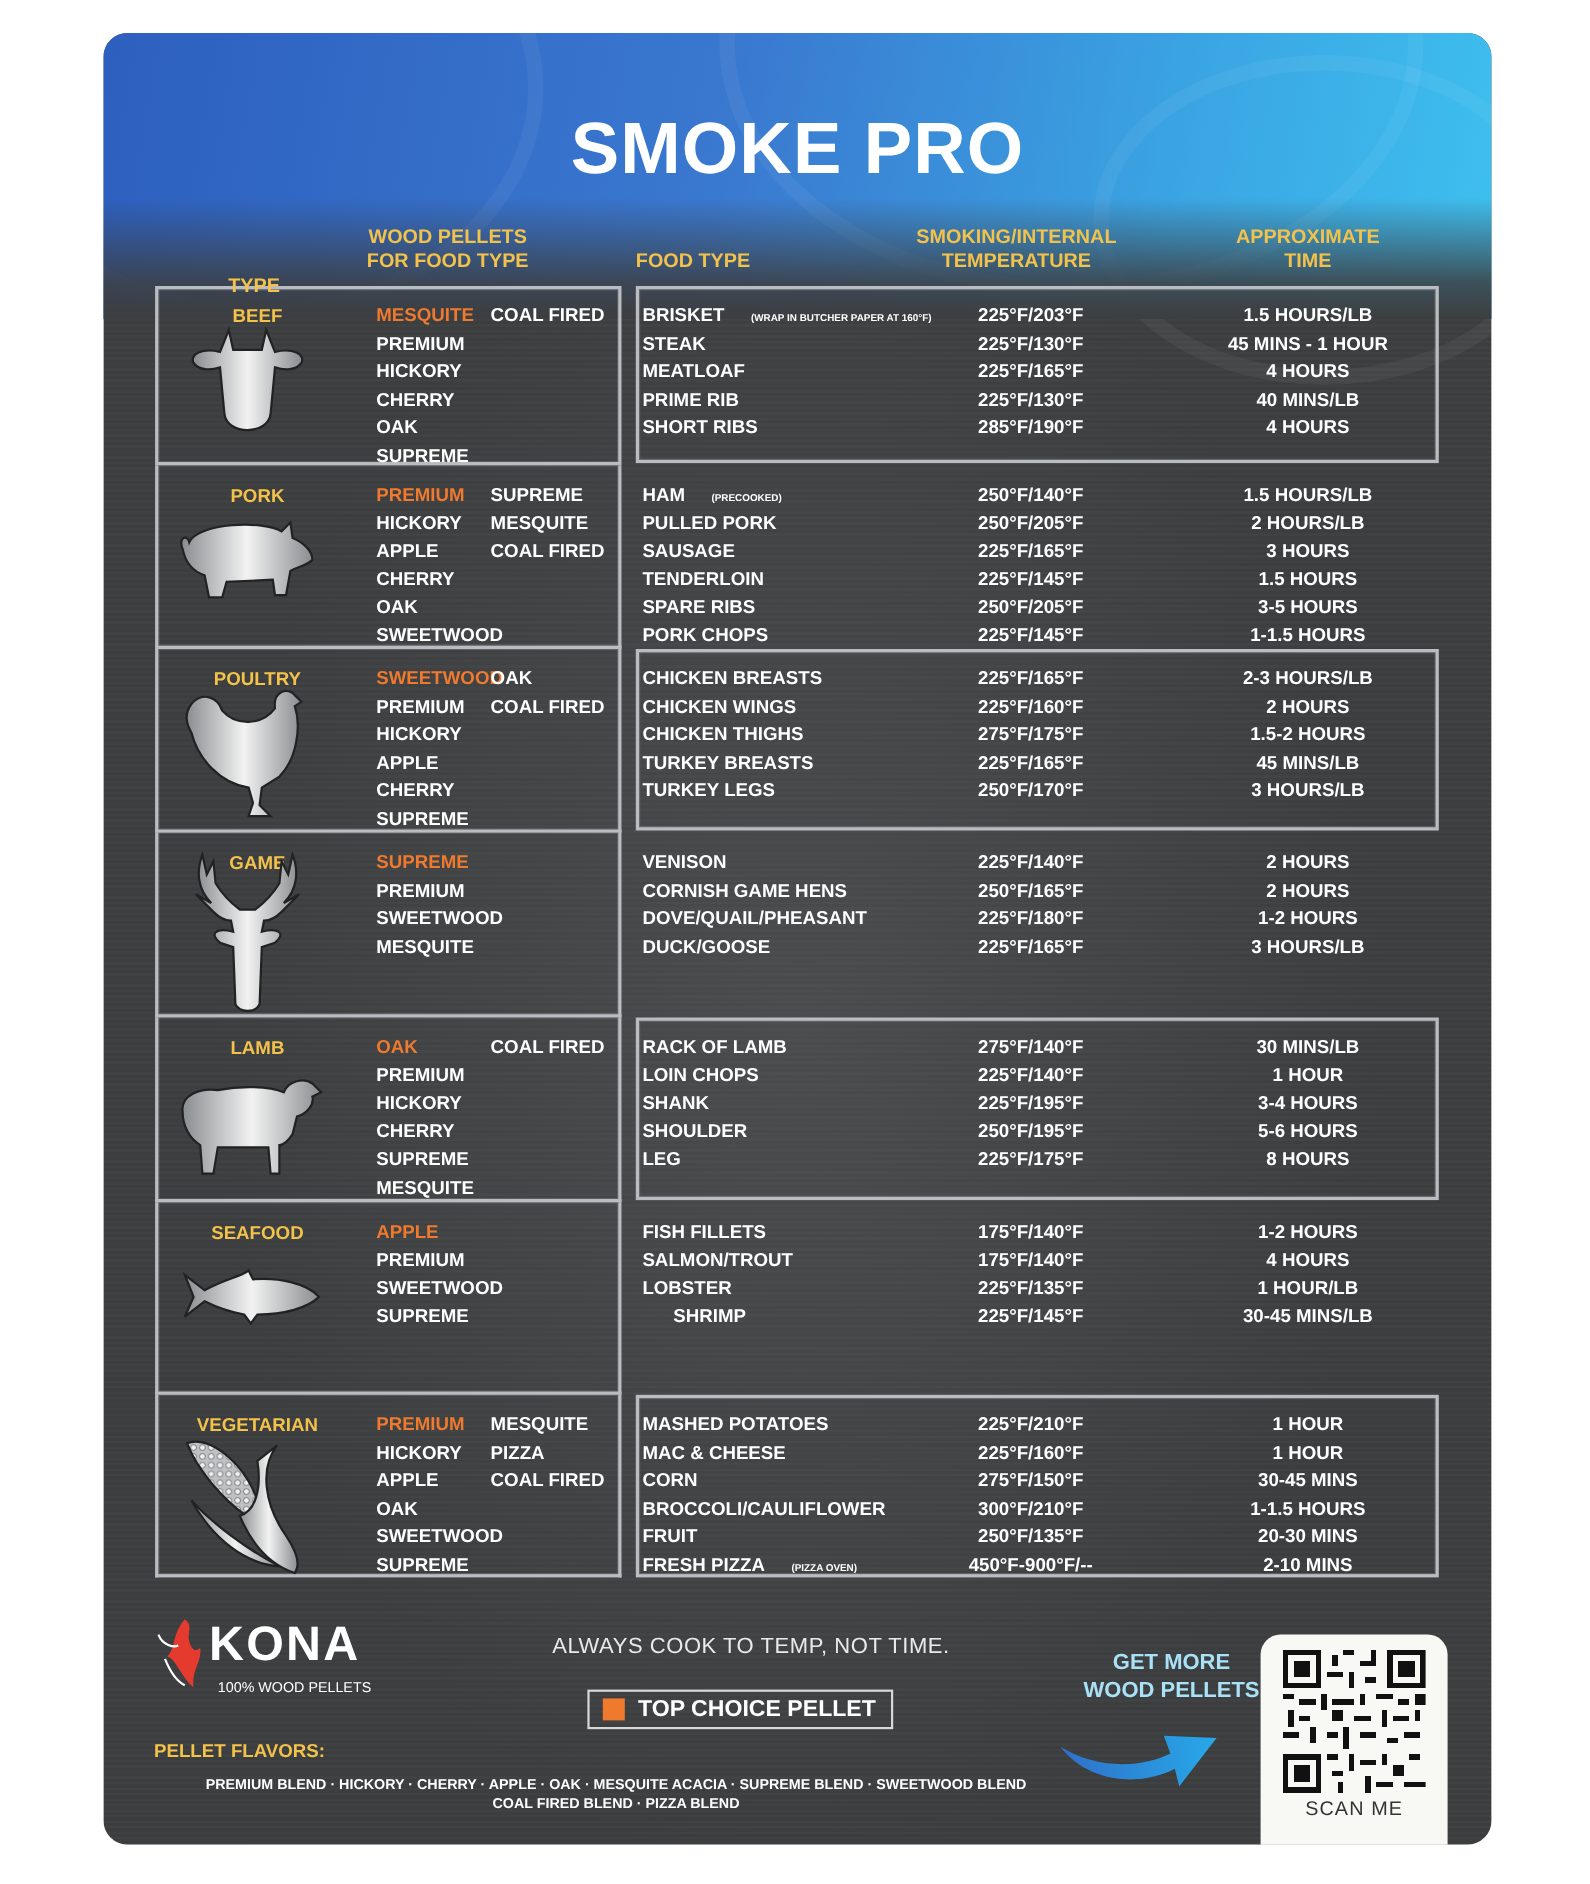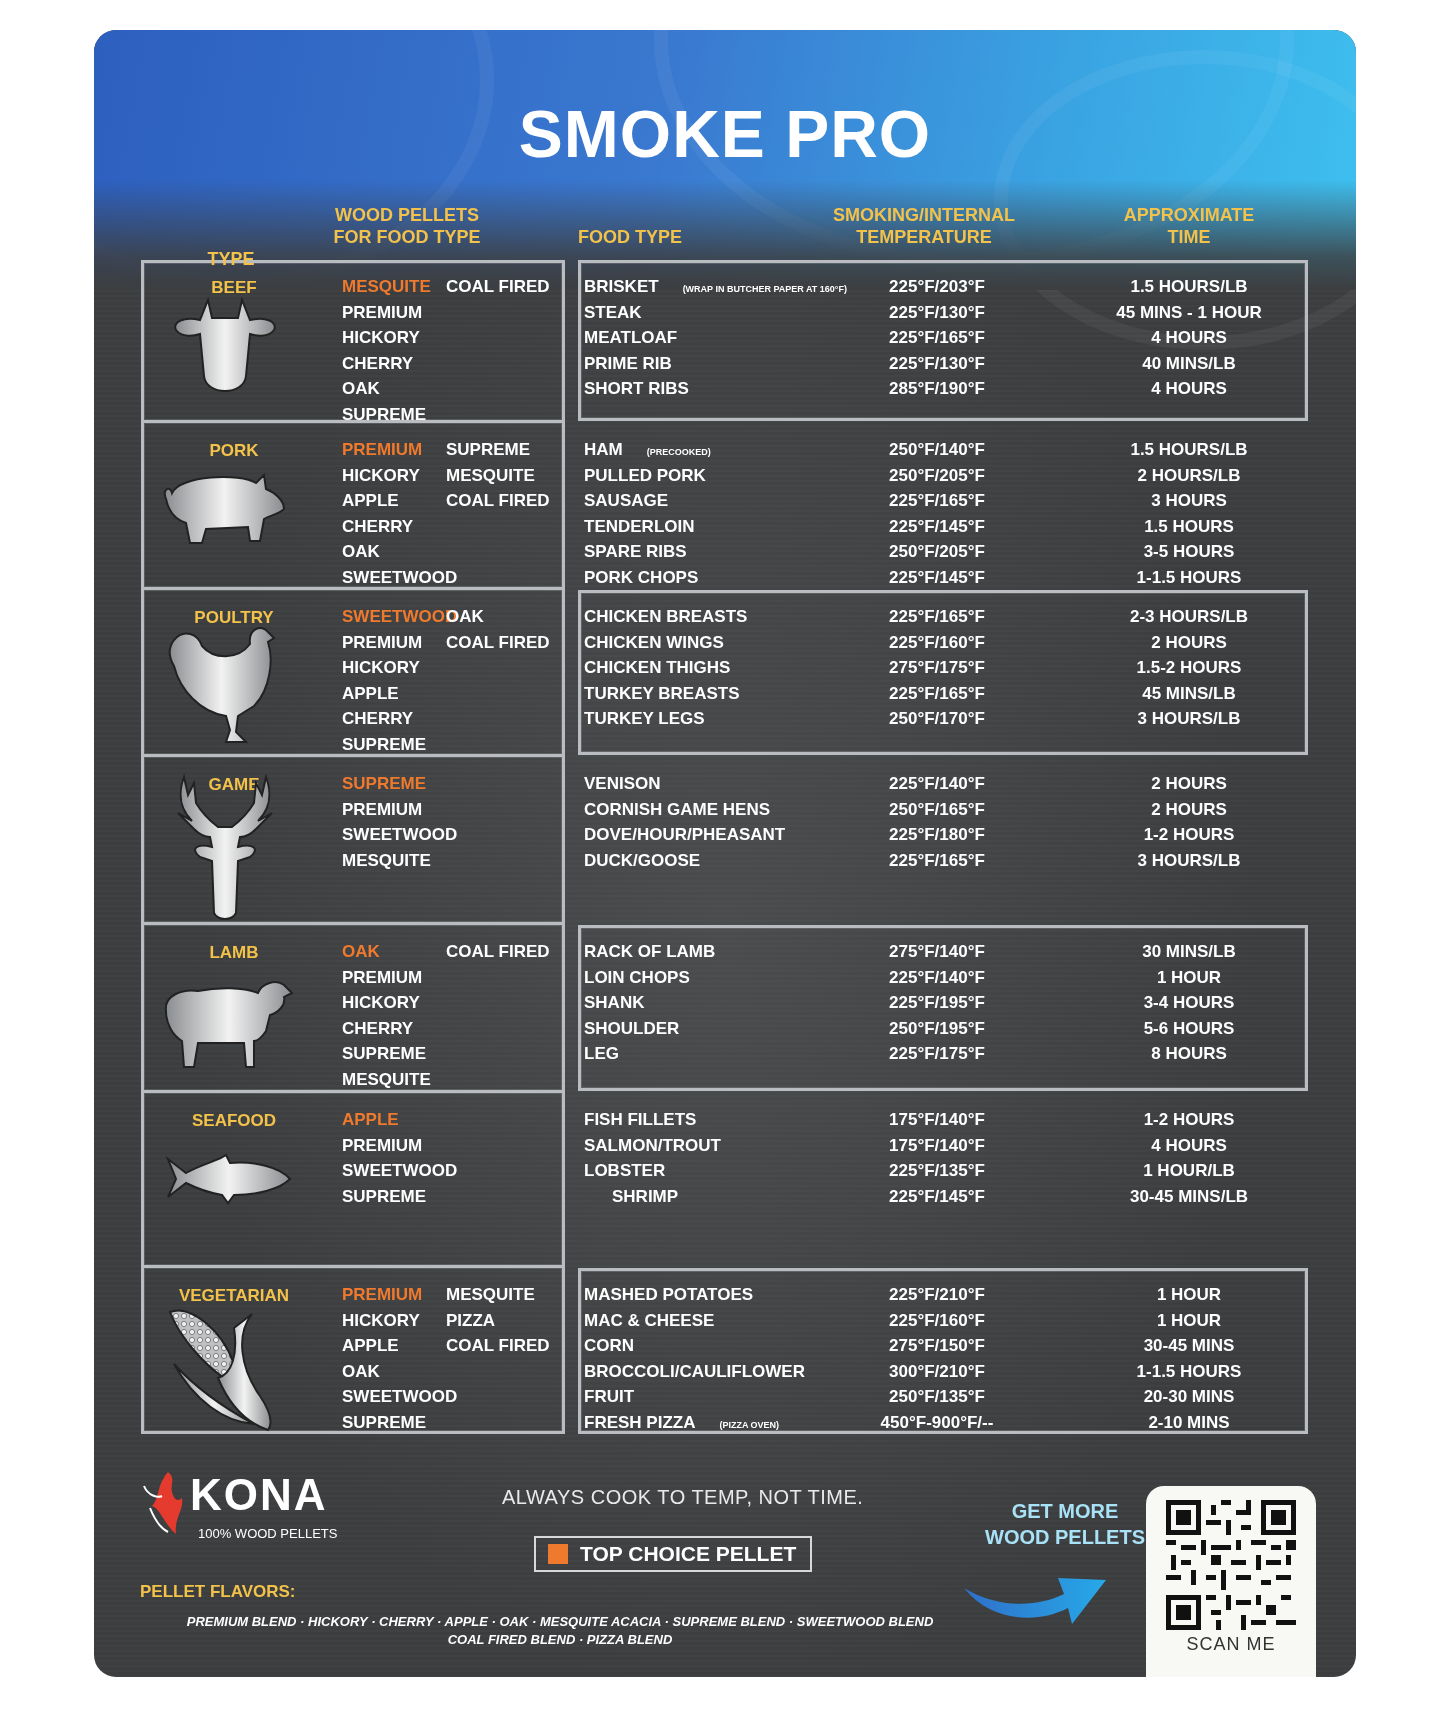--- a/index.html
+++ b/index.html
@@ -70,21 +70,21 @@
   }
   .top-choice {
     position: absolute; border: 2px solid #d8d8d8; padding: 0 14px 0 12px;
     height: 36px; display: flex; align-items: center; gap: 12px;
   }
   .top-choice .swatch { width: 20px; height: 20px; background: #ef7a2e; }
   .top-choice .lbl { color: #ffffff; font-family: "Liberation Sans", sans-serif; font-weight: bold; font-size: 21px; }
   .logo-text { position: absolute; color: #ffffff; font-family: "Liberation Sans", sans-serif; font-weight: bold; font-size: 44px; letter-spacing: 2px; }
   .logo-sub { position: absolute; color: #ffffff; font-family: "Liberation Sans", sans-serif; font-size: 13px; }
   .flavors-title { position: absolute; color: #f3c24a; font-family: "Liberation Sans", sans-serif; font-weight: bold; font-size: 17px; }
-  .flavors-line { position: absolute; color: #ffffff; font-family: "Liberation Sans", sans-serif; font-weight: bold; font-size: 13px; text-align: center; white-space: nowrap; font-style: italic; }
+  .flavors-line { position: absolute; color: #ffffff; font-family: "Liberation Sans", sans-serif; font-weight: bold; font-size: 13px; text-align: center; white-space: nowrap; }
   .get-more { position: absolute; color: #a9e1f7; font-family: "Liberation Sans", sans-serif; font-weight: bold; font-size: 20px; text-align: center; line-height: 26px; }
   .qr-card { position: absolute; background: #f8f8f4; border-radius: 18px; }
   .qr-label { position: absolute; width: 100%; text-align: center; color: #333; font-family: "Liberation Sans", sans-serif; font-size: 18px; letter-spacing: 1px; }
 </style>
 </head>
 <body>
 
 <div class="card">
   <div class="hero">
     <div class="hero-swirl" style="left:-120px;top:-160px;width:520px;height:420px;"></div>
@@ -248,21 +248,21 @@
       <div class="pellet top" style="left: 248px; top: 744px;">SUPREME</div>
       <div class="pellet" style="left: 248px; top: 769.6px;">PREMIUM</div>
       <div class="pellet" style="left: 248px; top: 795.2px;">SWEETWOOD</div>
       <div class="pellet" style="left: 248px; top: 820.8px;">MESQUITE</div>
       <div class="food" style="left: 490px; top: 744px;"><span>VENISON</span></div>
       <div class="temp" style="left: 758px; top: 744px;">225°F/140°F</div>
       <div class="time" style="left: 990px; top: 744px;">2 HOURS</div>
       <div class="food" style="left: 490px; top: 769.6px;"><span>CORNISH GAME HENS</span></div>
       <div class="temp" style="left: 758px; top: 769.6px;">250°F/165°F</div>
       <div class="time" style="left: 990px; top: 769.6px;">2 HOURS</div>
-      <div class="food" style="left: 490px; top: 795.2px;"><span>DOVE/HOUR/PHEASANT</span></div>
+      <div class="food" style="left: 490px; top: 795.2px;"><span>DOVE/QUAIL/PHEASANT</span></div>
       <div class="temp" style="left: 758px; top: 795.2px;">225°F/180°F</div>
       <div class="time" style="left: 990px; top: 795.2px;">1-2 HOURS</div>
       <div class="food" style="left: 490px; top: 820.8px;"><span>DUCK/GOOSE</span></div>
       <div class="temp" style="left: 758px; top: 820.8px;">225°F/165°F</div>
       <div class="time" style="left: 990px; top: 820.8px;">3 HOURS/LB</div>
       <div class="box" style="left: 47px; top: 895px; width: 424px; height: 168px; border-top: none;"></div>
       <div class="box" style="left: 484px; top: 895px; width: 730px; height: 166px;"></div>
       <div class="section-type" style="left: 65px; top: 913px;">LAMB</div>
       <div class="animal" style="left: 64px; top: 941px;">
         <svg width="140" height="100" viewBox="0 0 140 100">

